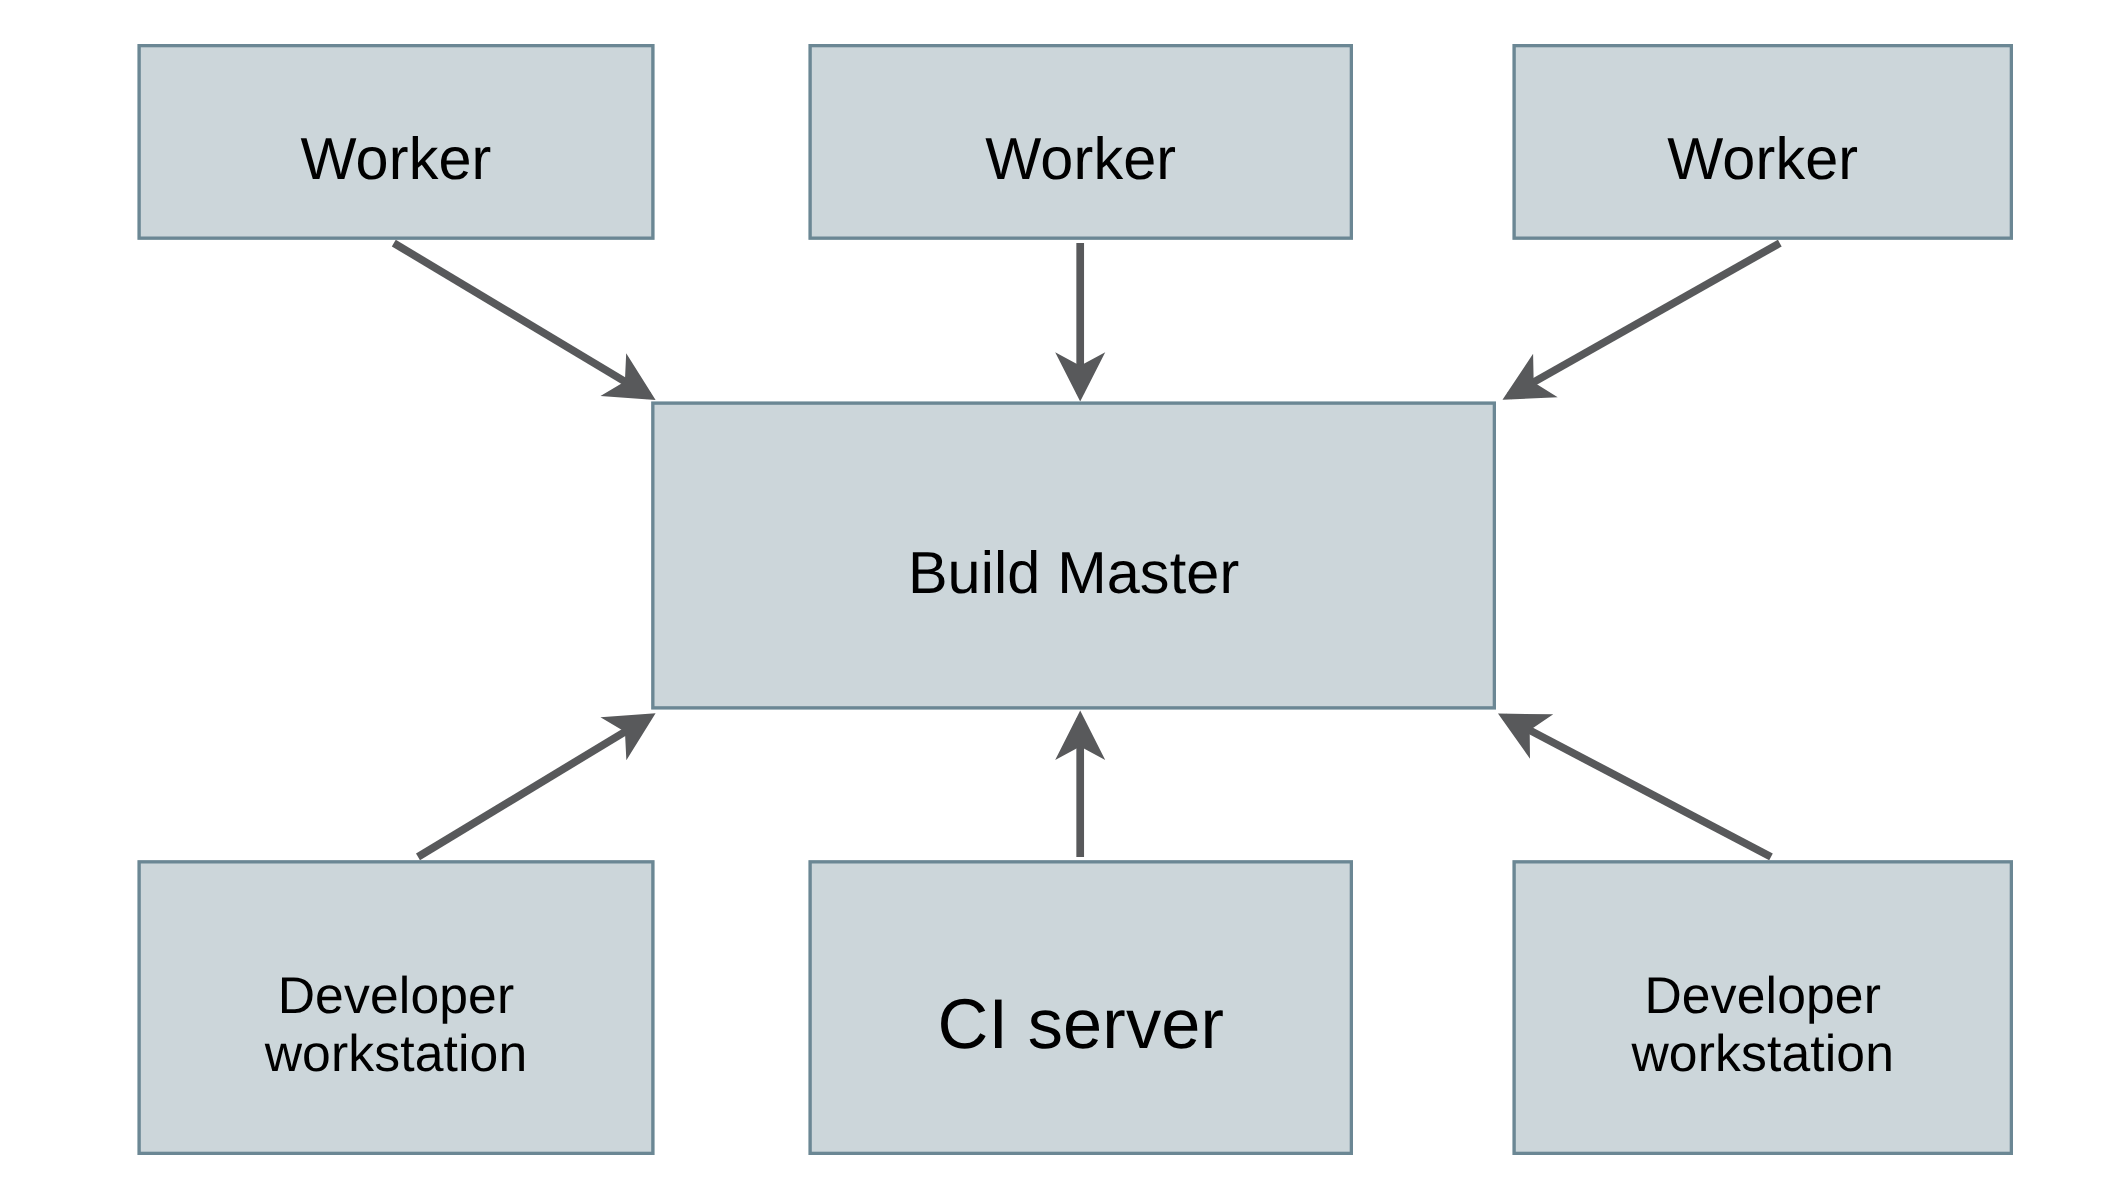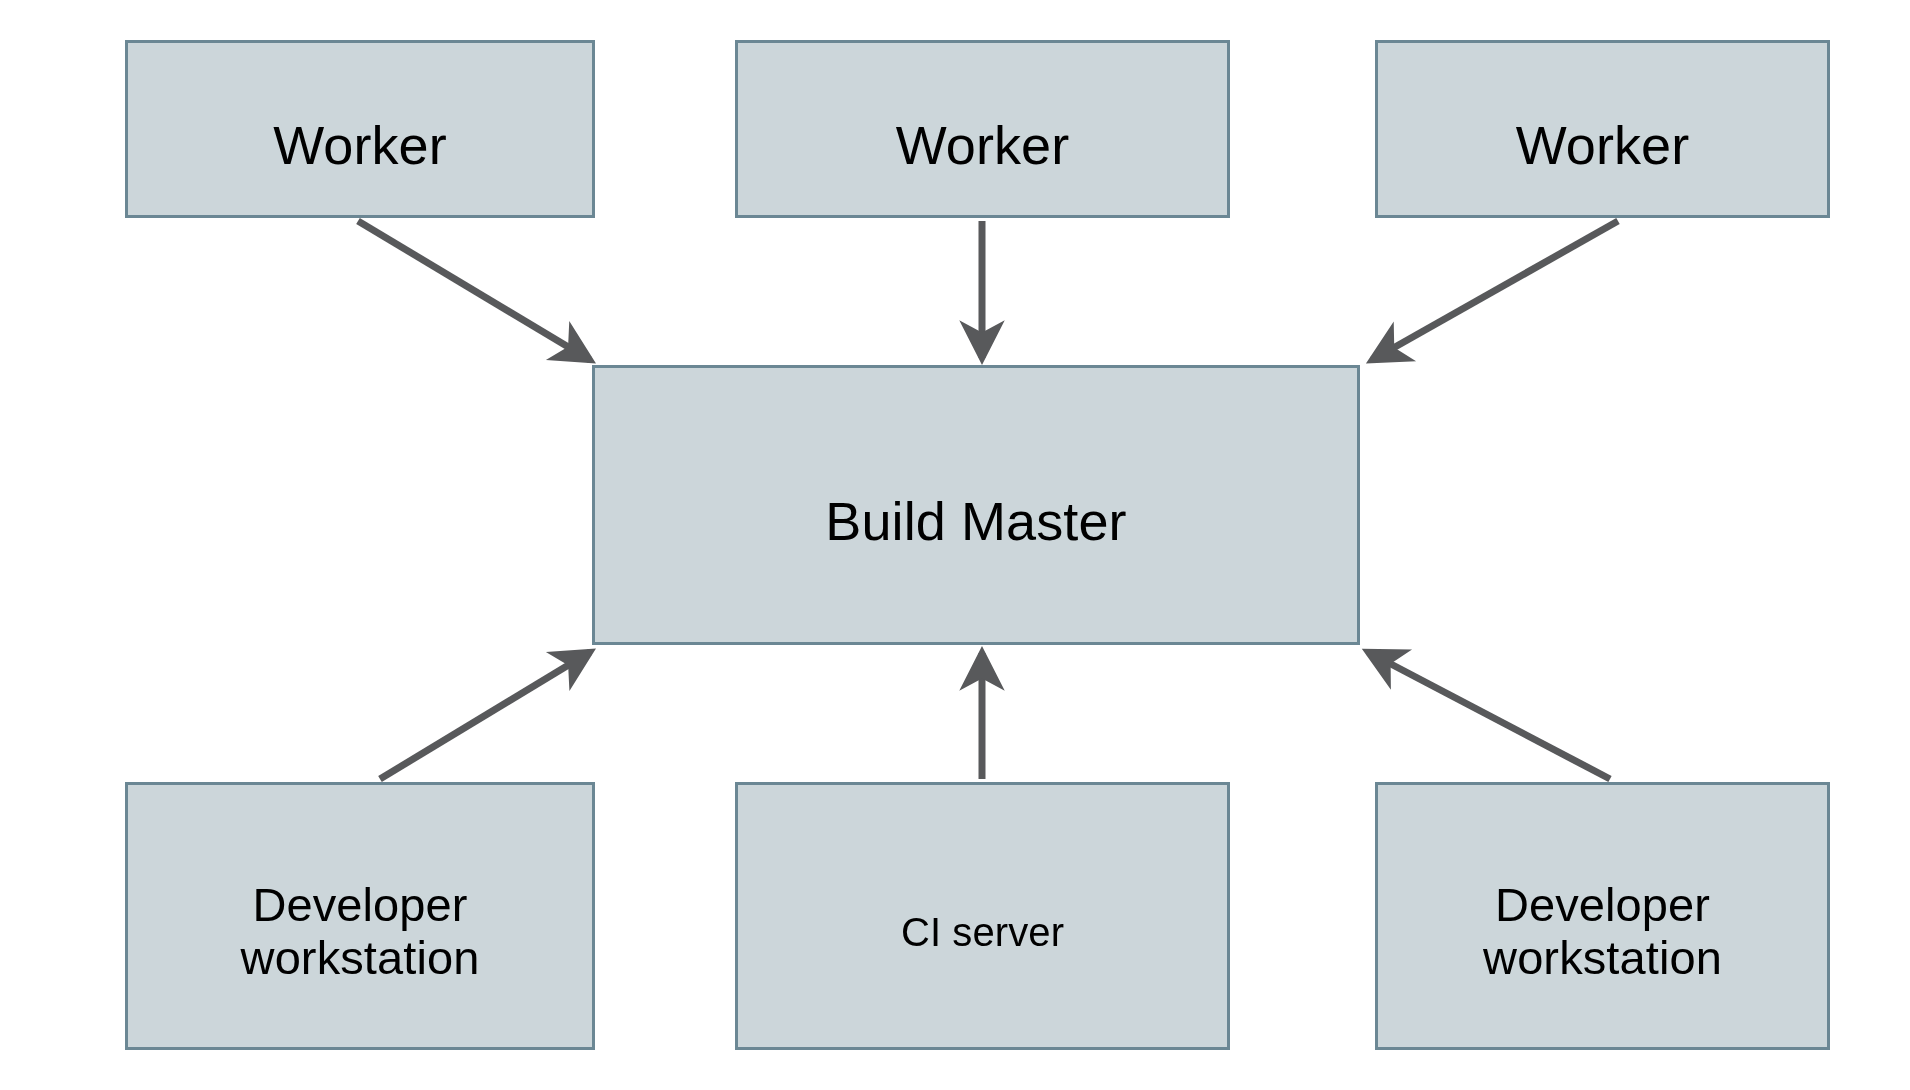--- a/index.html
+++ b/index.html
@@ -55,21 +55,21 @@
   
   .master { left: 592px; top: 365px; width: 768px; height: 280px; }
   .master .node-label { font-size: 54px; }
 
   
   .bottom-1 { left: 125px;  top: 782px; width: 470px; height: 268px; }
   .bottom-2 { left: 735px;  top: 782px; width: 495px; height: 268px; }
   .bottom-3 { left: 1375px; top: 782px; width: 455px; height: 268px; }
   .bottom-1 .node-label,
   .bottom-3 .node-label { font-size: 47px; }
-  .bottom-2 .node-label { font-size: 40px; }
+  .bottom-2 .node-label { font-size: 64px; }
 </style>
 </head>
 <body>
 
 <div id="canvas">
 
   <svg id="edges" viewBox="0 0 1910 1090" width="1910" height="1090" xmlns="http://www.w3.org/2000/svg">
     <defs>
 
       <marker id="arrowhead" markerWidth="7.2" markerHeight="7.2" refX="5.6" refY="3.6" orient="auto" markerUnits="strokeWidth">

